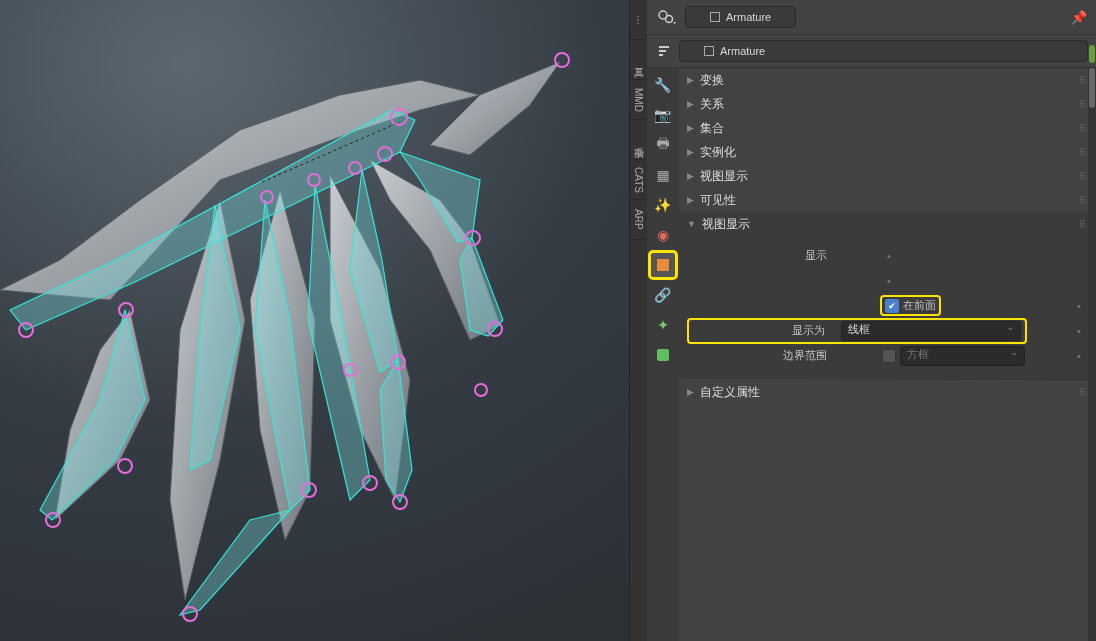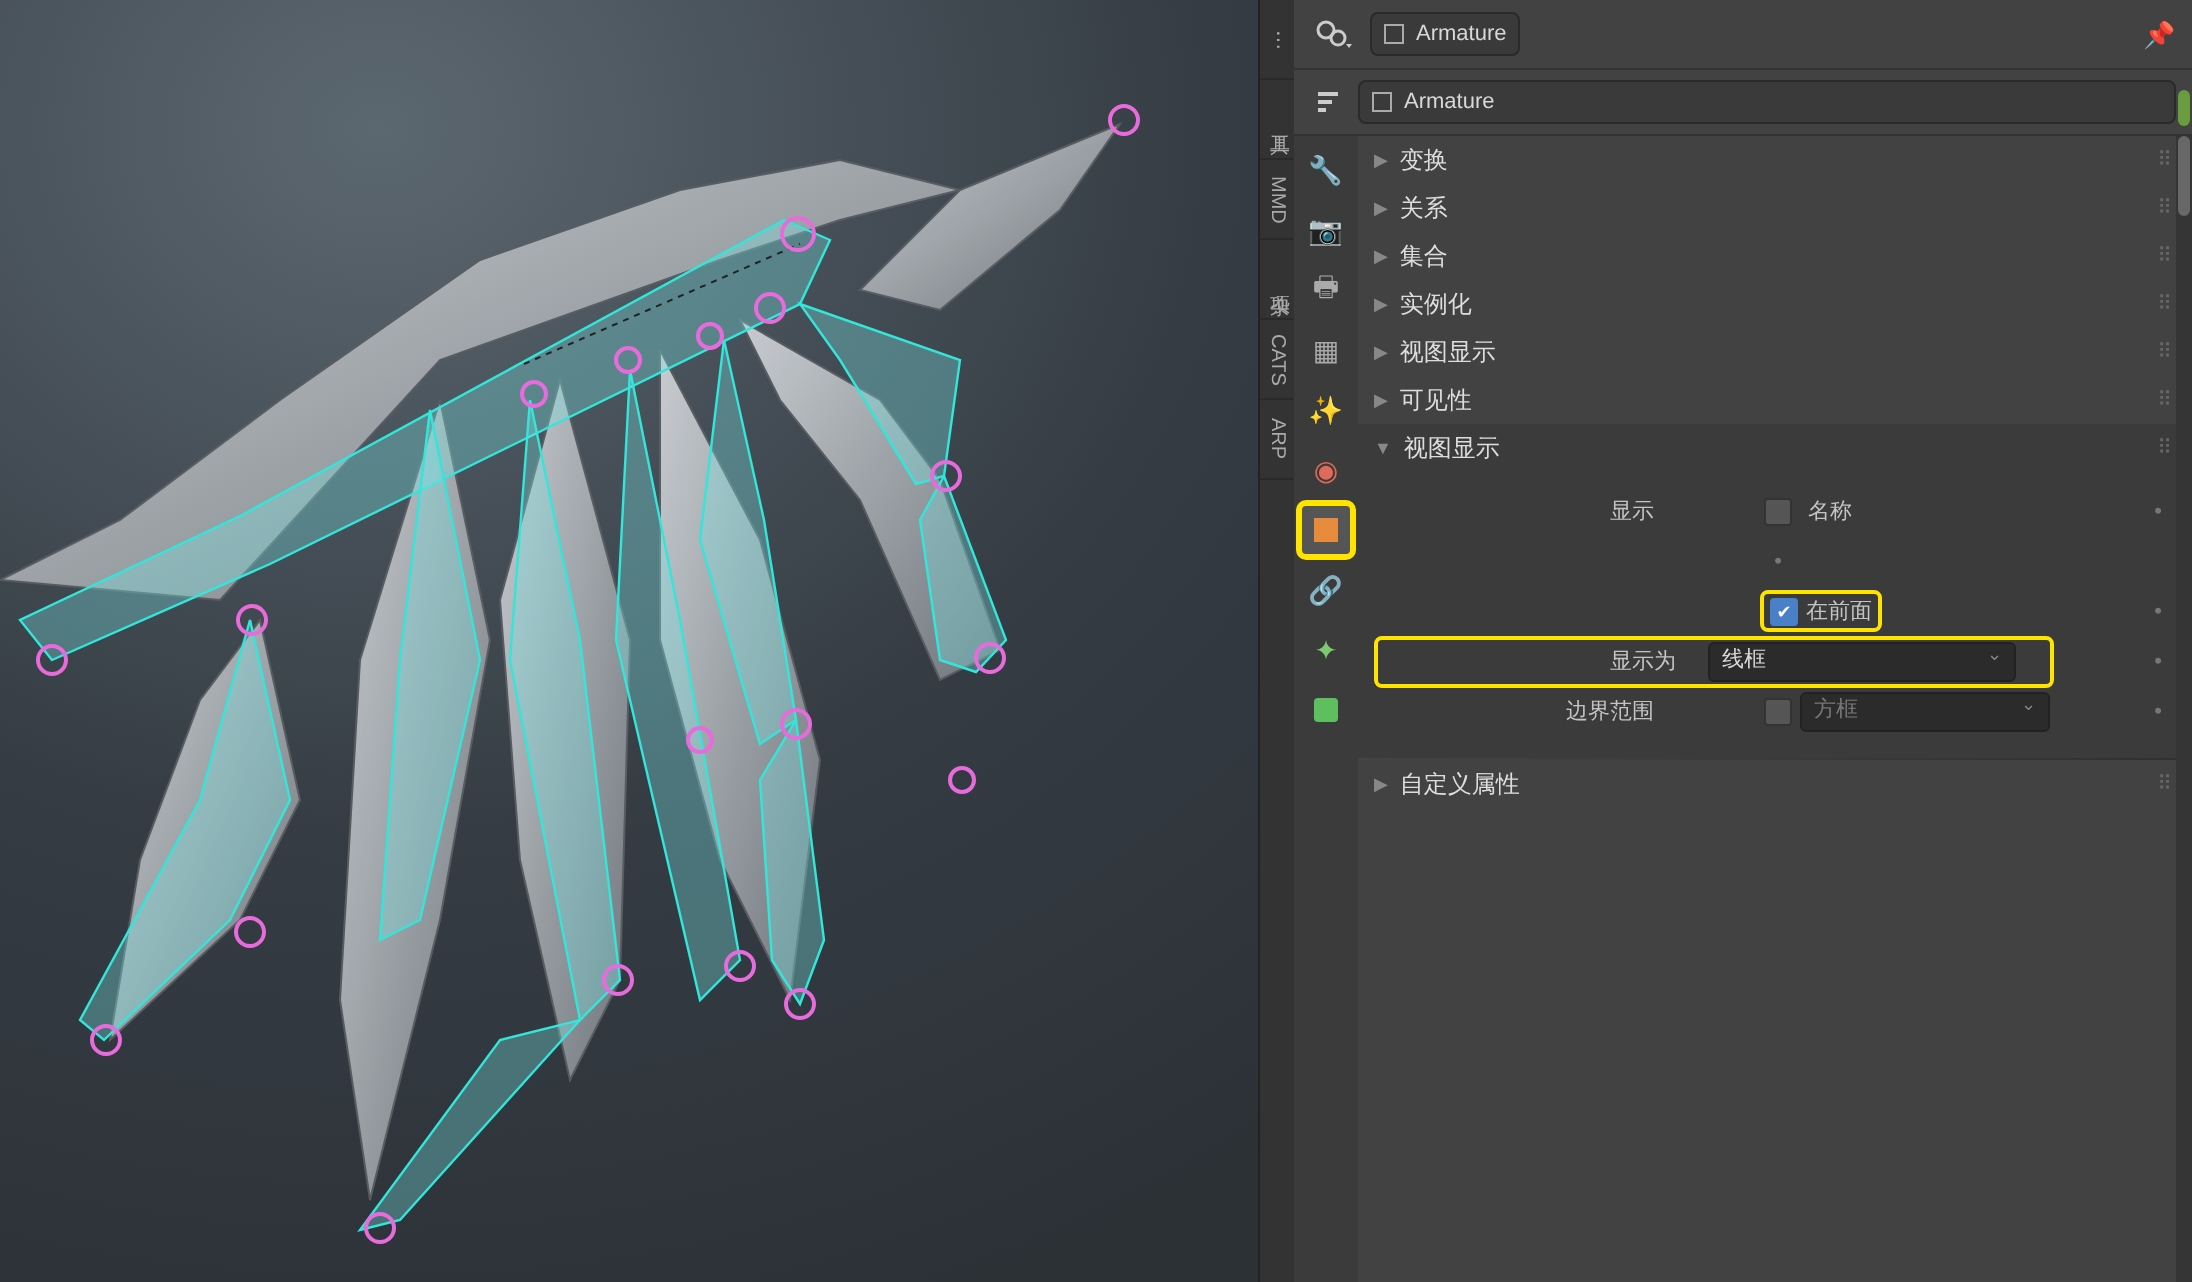--- a/index.html
+++ b/index.html
@@ -15,21 +15,21 @@
 
 .sidebar-tabs { width:18px; height:641px; background:#333; display:flex; flex-direction:column; border-left:1px solid #222; }
 .sidebar-tabs .vt { height:40px; writing-mode:vertical-rl; text-orientation:mixed; font-size:10px; color:#aaa; display:flex; align-items:center; justify-content:center; cursor:pointer; border-bottom:1px solid #2a2a2a; }
 
 
 .props { flex:1; display:flex; flex-direction:column; background:#424242; position:relative; }
 
 .hdr-row { height:35px; background:#424242; display:flex; align-items:center; padding:0 8px; border-bottom:1px solid #333; gap:6px; }
 .hdr-row2 { height:33px; background:#424242; display:flex; align-items:center; padding:0 8px; border-bottom:1px solid #333; gap:6px; }
 
-.datablock-pill { display:flex; align-items:center; background:#3a3a3a; border:1px solid #2a2a2a; border-radius:4px; height:22px; padding:0 6px; gap:6px; }
+.datablock-pill { display:flex; align-items:center; background:#3a3a3a; border:1px solid #2a2a2a; border-radius:4px; height:22px; padding:0 24px; gap:6px; }
 .datablock-pill .sq { width:10px; height:10px; border:1px solid #aaa; }
 .datablock-pill .txt { color:#d8d8d8; font-size:11px; }
 
 .icon-btn { width:24px; height:22px; display:flex; align-items:center; justify-content:center; color:#aaa; font-size:13px; cursor:pointer; }
 
 .body { flex:1; display:flex; overflow:hidden; }
 
 .tab-col { width:32px; background:#3b3b3b; display:flex; flex-direction:column; align-items:center; padding-top:4px; gap:4px; }
 .tab-col .t { width:26px; height:26px; border-radius:3px; display:flex; align-items:center; justify-content:center; color:#aaa; font-size:14px; cursor:pointer; }
 .tab-col .t.active { background:#555; color:#eee; }
@@ -57,21 +57,21 @@
 
 .chk { width:14px; height:14px; background:#555; border:1px solid #333; border-radius:2px; display:inline-flex; align-items:center; justify-content:center; font-size:9px; color:#fff; cursor:pointer; }
 .chk.on { background:#4a80c8; border-color:#4a80c8; }
 .chk-lbl { color:#c4c4c4; font-size:11px; margin-left:4px; }
 
 .select { flex:1; height:20px; background:#2b2b2b; border:1px solid #222; border-radius:3px; display:flex; align-items:flex-start; padding:0 6px; color:#d8d8d8; font-size:11px; cursor:pointer; }
 .select.disabled { color:#777; }
 .select .caret { margin-left:auto; font-size:9px; color:#888; }
 
 .hl-box1 { outline:2px solid #ffe400; outline-offset:0px; border-radius:2px; padding:1px 3px; display:inline-flex; align-items:center; }
-.hl-box2 { display:flex; flex:1; align-items:center; outline:2px solid #ffe400; outline-offset:0px; height:22px; padding:0 17px; border-radius:2px; gap:8px; }
+.hl-box2 { display:flex; flex:1; align-items:center; outline:2px solid #ffe400; outline-offset:0px; height:22px; padding:0 4px; border-radius:2px; gap:8px; }
 .hl-box2 .lbl { width:auto; flex:0 0 auto; padding-left:4px; }
 
 .grad-sep { height:1px; background:linear-gradient(90deg,#444,#303030); margin:0 0 0 0; }
 
 .pin-icon { margin-left:auto; color:#888; font-size:13px; }
 </style>
 </head>
 <body>
 
 <div class="app">
@@ -231,24 +231,20 @@
 
         <div class="panel-hdr expanded">
           <span class="tri">▼</span>
           <span>视图显示</span>
           <span class="drag">⠿</span>
         </div>
         <div class="panel-body">
 
           <div class="row">
             <span class="lbl">显示</span>
-            <div class="ctrl">
-              <span class="chk"></span>
-              <span class="chk-lbl">名称</span>
-            </div>
             <span class="lock">•</span>
           </div>
 
           <div class="row">
             <span class="lbl"></span>
             <span class="lock">•</span>
           </div>
 
           <div class="row">
             <span class="lbl"></span>

